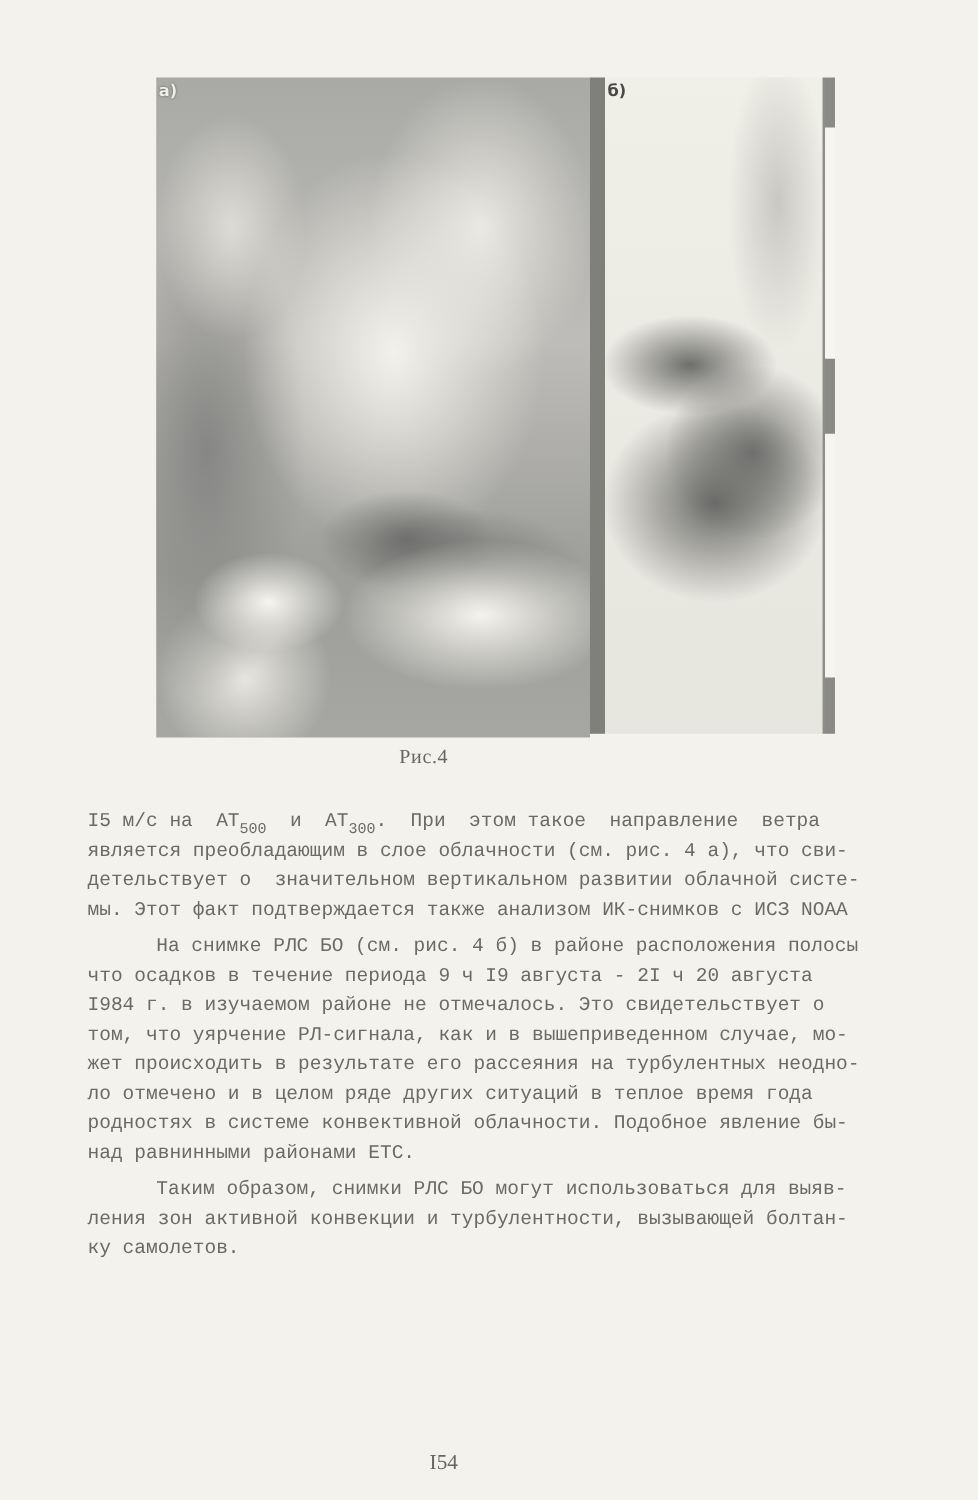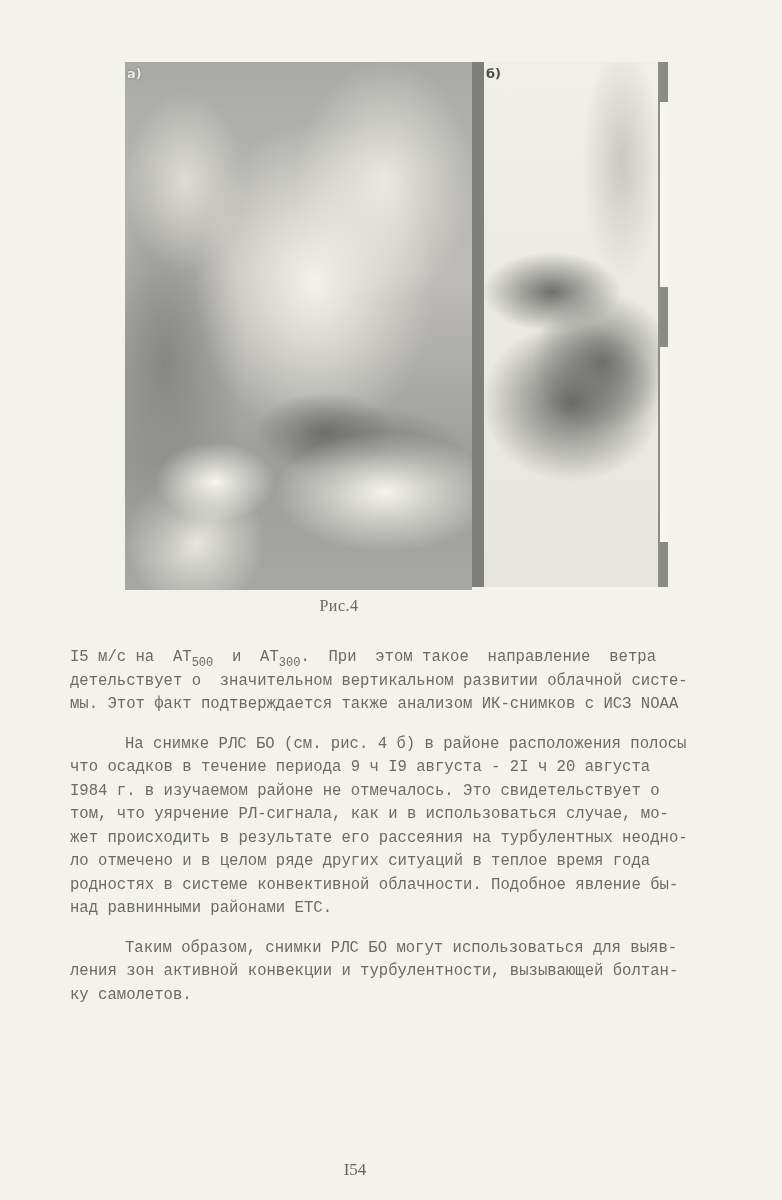--- a/index.html
+++ b/index.html
@@ -50,21 +50,21 @@
       position: absolute; left: 0; width: 678px; top: 597px;
       text-align: center; font-size: 16px; letter-spacing: 0.5px; color: #666;
       font-family: "Liberation Serif", serif;
     }
     .body-text {
       position: absolute; left: 70px; top: 646px; width: 700px;
       font-size: 15.6px; line-height: 23.5px;
     }
     .line { white-space: pre; display: block; }
     .indent { padding-left: 55px; }
-    .p-gap { margin-top: 16px; }
+    .p-gap { margin-top: 6px; }
     sub { font-size: 12px; vertical-align: -5px; line-height: 0; }
     .page-number {
       position: absolute; left: 0; width: 710px; top: 1160px;
       text-align: center; font-size: 17px; color: #666;
       font-family: "Liberation Serif", serif;
     }
   </style>
 </head>
 <body>
 
@@ -81,28 +81,29 @@
     </div>
     <span class="panel-label">б)</span>
   </div>
 </div>
 
 <div class="caption">Рис.4</div>
 
 <div class="body-text">
   <div>
     <span class="line"><span>I5 м/с на  АТ</span><sub>500</sub><span>  и  АТ</span><sub>300</sub><span>.  При  этом такое  направление  ветра</span></span>
+    <span class="line">является преобладающим в слое облачности (см. рис. 4 а), что сви-</span>
     <span class="line">детельствует о  значительном вертикальном развитии облачной систе-</span>
     <span class="line">мы. Этот факт подтверждается также анализом ИК-снимков с ИСЗ NOAA</span>
   </div>
   <div class="p-gap">
     <span class="line indent">На снимке РЛС БО (см. рис. 4 б) в районе расположения полосы</span>
     <span class="line">что осадков в течение периода 9 ч I9 августа - 2I ч 20 августа</span>
     <span class="line">I984 г. в изучаемом районе не отмечалось. Это свидетельствует о</span>
-    <span class="line">том, что уярчение РЛ-сигнала, как и в использоваться случае, мо-</span>
+    <span class="line">том, что уярчение РЛ-сигнала, как и в вышеприведенном случае, мо-</span>
     <span class="line">жет происходить в результате его рассеяния на турбулентных неодно-</span>
     <span class="line">ло отмечено и в целом ряде других ситуаций в теплое время года</span>
     <span class="line">родностях в системе конвективной облачности. Подобное явление бы-</span>
     <span class="line">над равнинными районами ЕТС.</span>
   </div>
   <div class="p-gap">
     <span class="line indent">Таким образом, снимки РЛС БО могут использоваться для выяв-</span>
     <span class="line">ления зон активной конвекции и турбулентности, вызывающей болтан-</span>
     <span class="line">ку самолетов.</span>
   </div>

